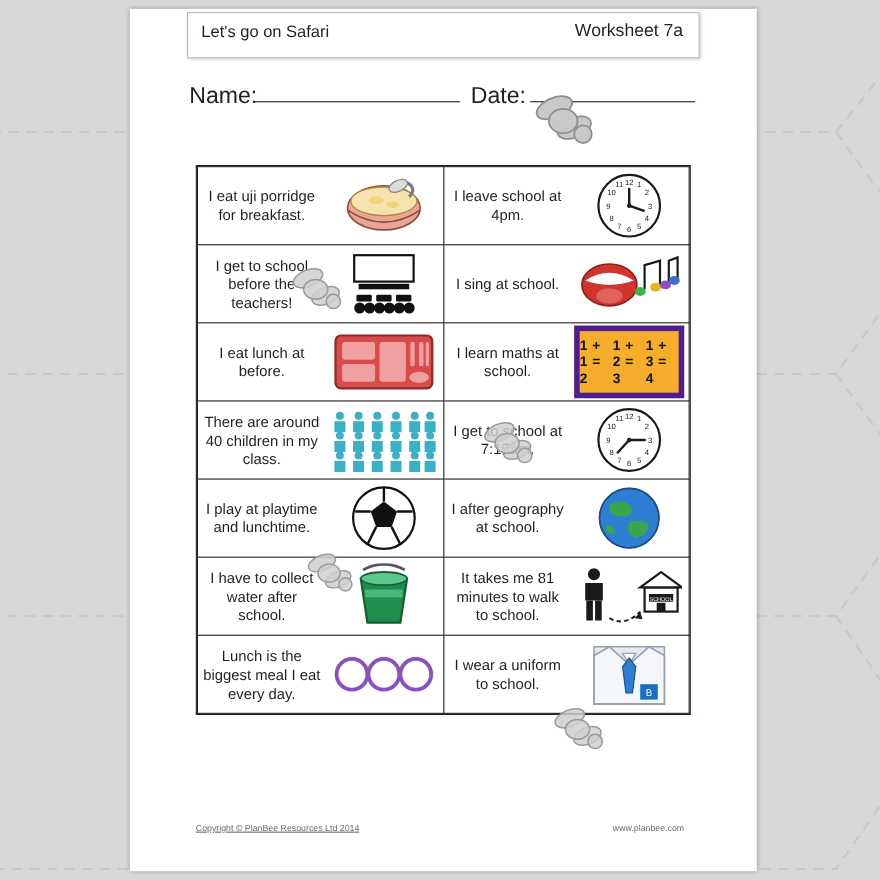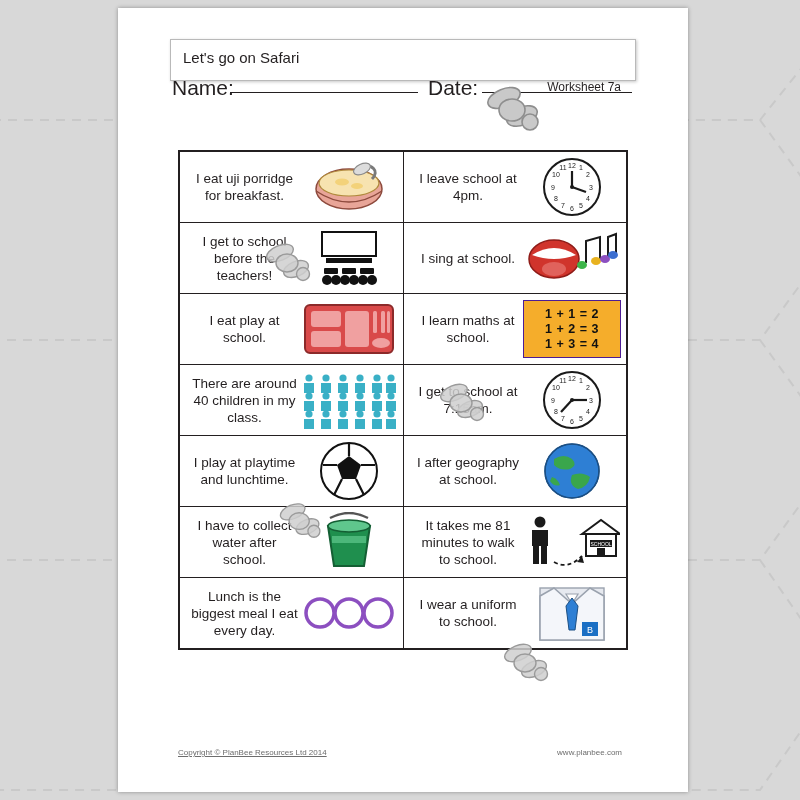--- a/index.html
+++ b/index.html
@@ -36,42 +36,41 @@
   .hexgrid {
     position: absolute;
     left: 0; top: 0;
     width: 800px; height: 800px;
     pointer-events: none;
   }
   
   .title-bar {
     position: absolute;
     left: 170px;
-    top: 39px;
+    top: 11px;
     width: 464px;
     height: 40px;
     background: #ffffff;
     border: 1px solid #b9b9b9;
     box-shadow: 1px 1px 3px rgba(0,0,0,0.22);
   }
   .title-left {
     position: absolute;
     left: 12px;
     top: 9px;
     font-size: 15px;
     color: #231f20;
     font-family: "Liberation Sans", sans-serif;
   }
   .title-right {
     position: absolute;
     right: 14px;
     top: 8px;
-    font-size: 12px;
+    font-size: 16px;
     color: #231f20;
-    margin-top: 32px;
   }
   .namedate {
     position: absolute;
     left: 170px;
     top: 76px;
     width: 464px;
     height: 22px;
     font-size: 21px;
     color: #231f20;
   }
@@ -99,21 +98,21 @@
   table.grid { border-collapse: collapse; width: 448px; }
   table.grid td {
     border: 1px solid #231f20;
     padding: 0;
     vertical-align: middle;
     height: 70px;
   }
   .cell {
     display: flex;
     align-items: center;
-    justify-content: flex-end;
+    justify-content: space-between;
     height: 70px;
     box-sizing: border-box;
     padding: 17px 4px;
   }
   .cell-text {
     font-size: 13.5px;
     line-height: 17px;
     color: #231f20;
     width: 108px;
     text-align: center;
@@ -145,22 +144,22 @@
     margin-left: 44px;
   }
 
   
   .art-svg { display:block; }
 
   
   .maths-box {
     width: 96px; height: 56px;
     background: #f5ad2b;
-    border: 1px solid #4c1d95;
-    display: flex; flex-direction: column;
+    border: 5px solid #4c1d95;
+    display: flex; flex-direction: row;
     align-items: center; justify-content: center;
     font-size: 12.5px; font-weight: bold; color: #111;
     line-height: 15px;
     font-family: "Liberation Sans", sans-serif;
   }
   .maths-box div { letter-spacing: .5px; }
 
   
   .bee { position: absolute; pointer-events: none; }
 </style>
@@ -305,21 +304,21 @@
                   <ellipse cx="89" cy="26" rx="5" ry="4" fill="#3d6fd0"></ellipse>
                 </svg>
               </div>
             </div>
           </td>
         </tr>
 
         <tr>
           <td>
             <div class="cell">
-              <div class="cell-text">I eat play at school.</div>
+              <div class="cell-text">I eat lunch at before.</div>
               <div class="cell-art">
                 <svg class="art-svg" width="96" height="56" viewBox="0 0 96 56">
                   <rect x="4" y="4" width="88" height="48" rx="5" fill="#d94a4a" stroke="#8c2a2a" stroke-width="2"></rect>
                   <rect x="10" y="10" width="30" height="16" rx="3" fill="#f0a0a0"></rect>
                   <rect x="10" y="30" width="30" height="16" rx="3" fill="#f0a0a0"></rect>
                   <rect x="44" y="10" width="24" height="36" rx="3" fill="#f0a0a0"></rect>
                   <g fill="#f0a0a0">
                     <rect x="72" y="10" width="4" height="22" rx="1.5"></rect>
                     <rect x="80" y="10" width="4" height="22" rx="1.5"></rect>
                     <rect x="86" y="10" width="3" height="22" rx="1.5"></rect>

